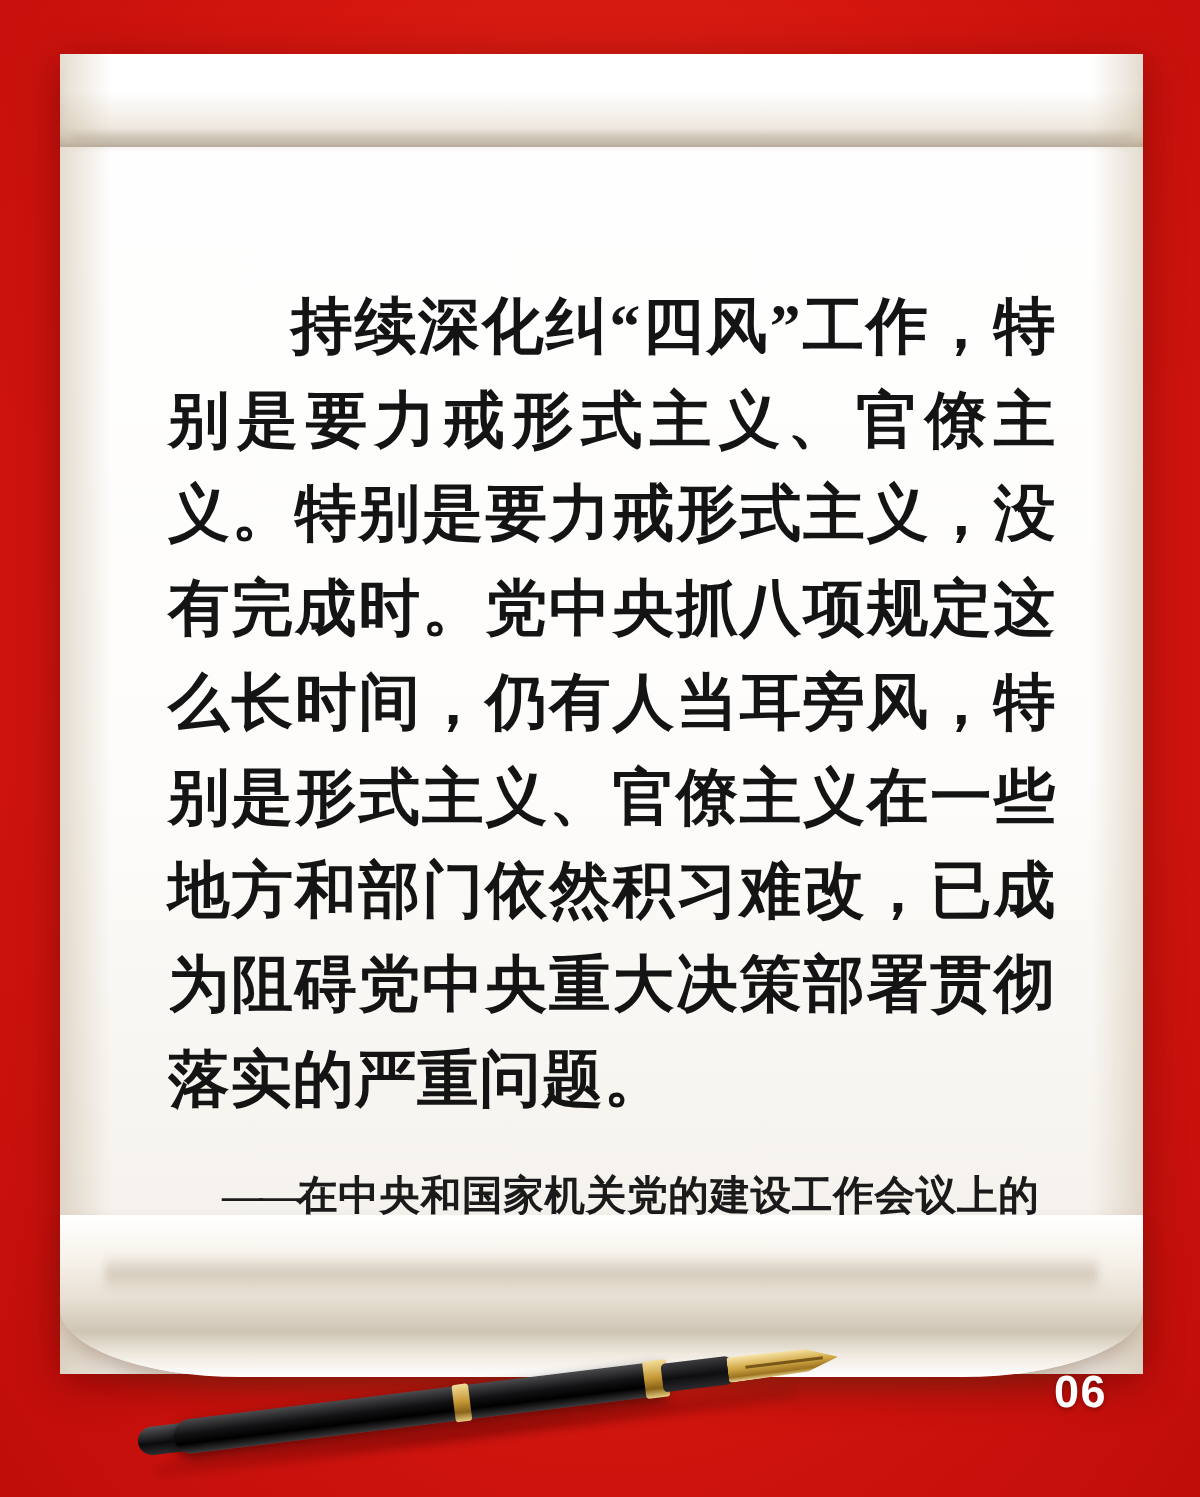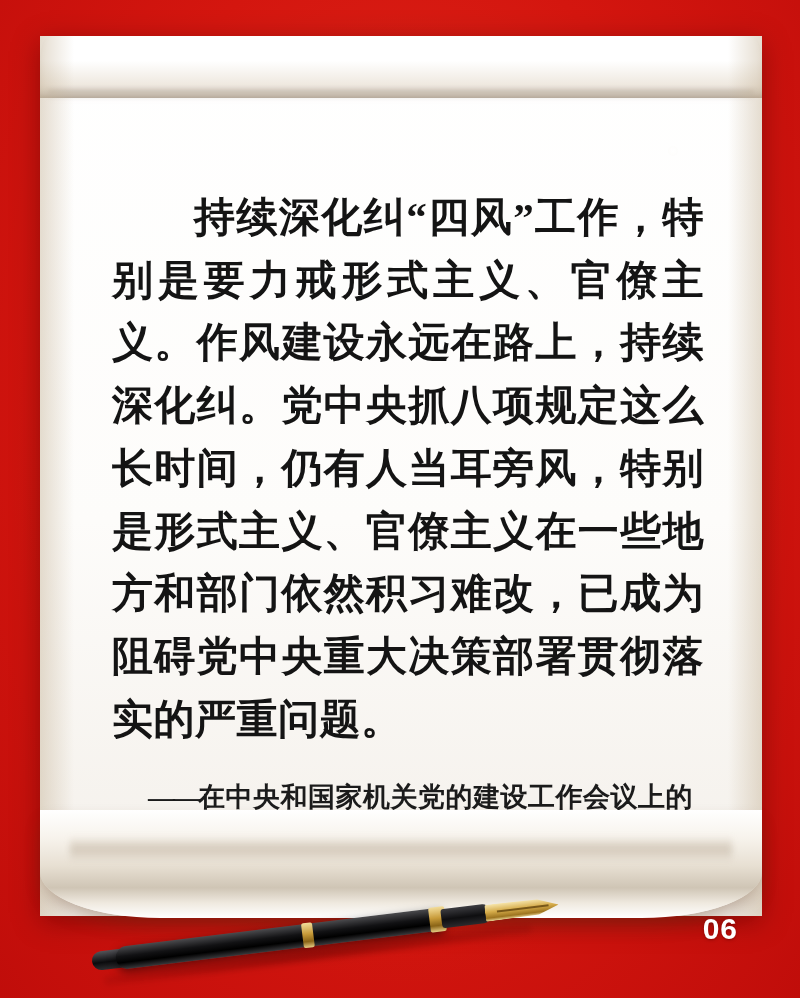--- a/index.html
+++ b/index.html
@@ -232,21 +232,21 @@
 
 <div id="poster">
 
   <div id="paper">
     <div id="paper-top-curl"></div>
     <div id="paper-shade-l"></div>
     <div id="paper-shade-r"></div>
     <div id="paper-highlight"></div>
 
     <div id="quote-block">
-      <p id="quote-text">持续深化纠“四风”工作，特别是要力戒形式主义、官僚主义。作风建设永远在路上，持续深化纠。党中央抓八项规定这么长时间，仍有人当耳旁风，特别是形式主义、官僚主义在一些地方和部门依然积习难改，已成为阻碍党中央重大决策部署贯彻落实的严重问题。</p>
+      <p id="quote-text">持续深化纠“四风”工作，特别是要力戒形式主义、官僚主义。特别是要力戒形式主义，没有完成时。党中央抓八项规定这么长时间，仍有人当耳旁风，特别是形式主义、官僚主义在一些地方和部门依然积习难改，已成为阻碍党中央重大决策部署贯彻落实的严重问题。</p>
 
       <div id="attribution">
         <span class="dash">——</span><span>在中央和国家机关党的建设工作会议上的讲话（2019年7月9日）</span>
       </div>
     </div>
 
     <div id="paper-bottom-curl"></div>
   </div>
 
   <div id="page-number">06</div>

